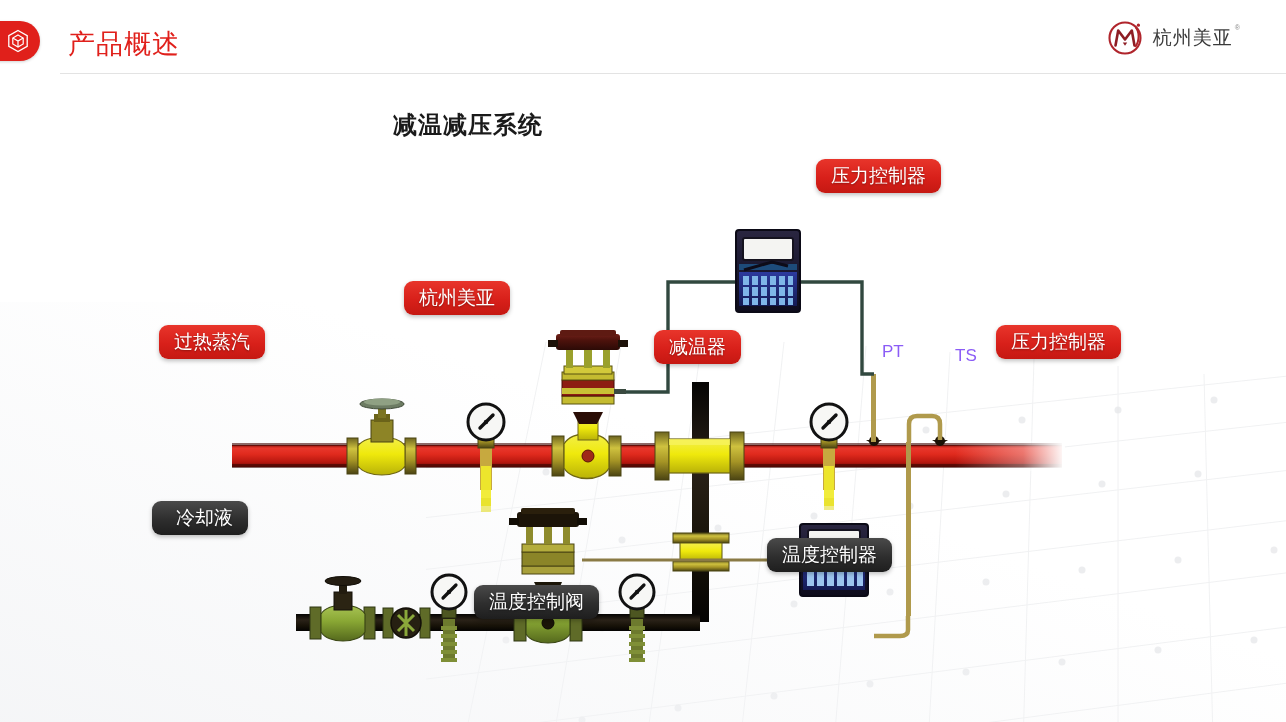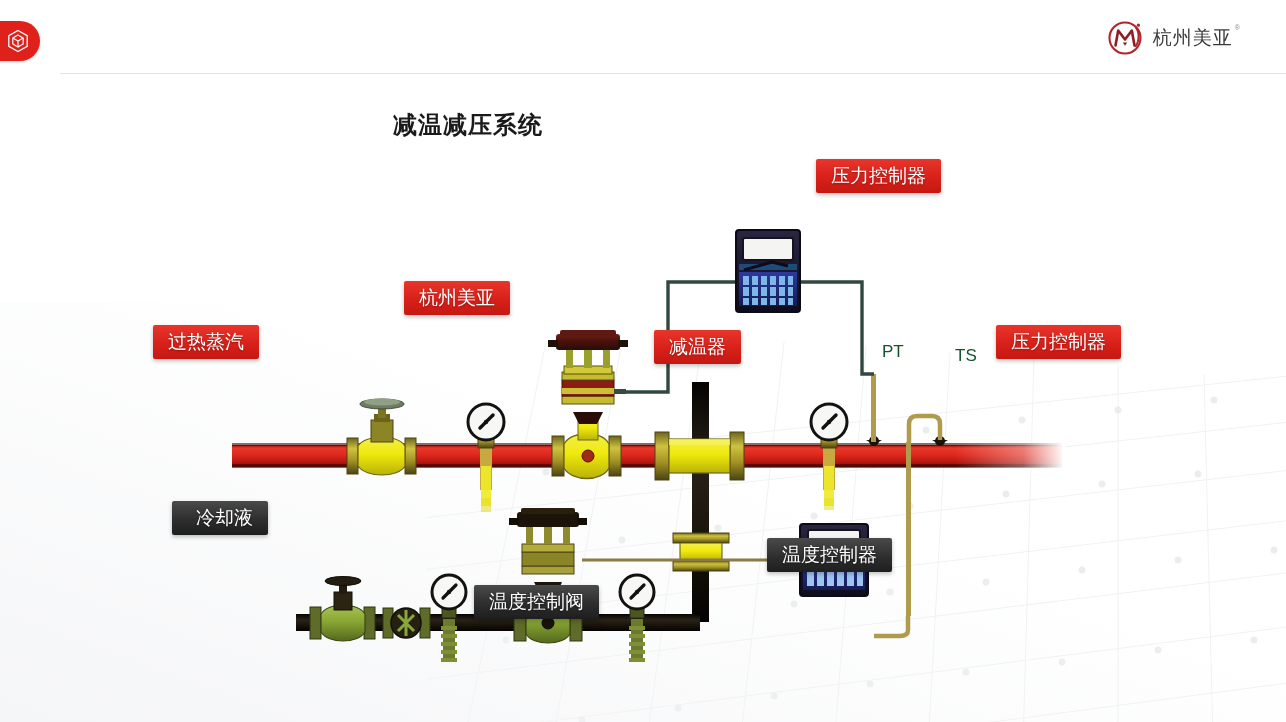--- a/index.html
+++ b/index.html
@@ -77,40 +77,40 @@
     font-family: "DejaVu Sans", "Liberation Sans", sans-serif;
     letter-spacing: 1px;
   }
 
   
   .pill {
     position: absolute;
     display: flex; align-items: center; justify-content: center;
     color: #ffffff;
     font-size: 19px;
-    border-radius: 2px;
+    border-radius: 9px;
     padding: 0 15px;
     height: 34px;
     white-space: nowrap;
     font-family: "DejaVu Sans", "Liberation Sans", sans-serif;
     box-shadow: 0 2px 4px rgba(0,0,0,.25);
     z-index: 40;
   }
   .pill.red {
     background: linear-gradient(180deg,#e8352b 0%, #d8201a 55%, #c51812 100%);
     text-shadow: 0 1px 2px rgba(0,0,0,.35);
   }
   .pill.dark {
     background: linear-gradient(180deg,#4a4a4a 0%, #2e2e2e 55%, #1e1e1e 100%);
     text-shadow: 0 1px 2px rgba(0,0,0,.5);
   }
 
   .tagtext {
     position: absolute;
-    font-size: 17px; color: #14532d;
+    font-size: 17px; color: #8b5cf6;
     font-family: "Liberation Sans", sans-serif;
     z-index: 40;
   }
 
   svg.art { position:absolute; left:0; top:0; width:1286px; height:648px; overflow:visible; }
 </style>
 </head>
 <body>
 
 <div id="page">
@@ -176,20 +176,21 @@
   <div class="bg-sheen"></div>
 
   <div class="header">
     <div class="hdr-badge">
       <svg width="22" height="24" viewBox="0 0 22 24">
         <polygon points="11,1.5 20.2,6.75 20.2,17.25 11,22.5 1.8,17.25 1.8,6.75" fill="none" stroke="#ffffff" stroke-width="1.3"></polygon>
         <polygon points="11,6 16.2,9 16.2,15 11,18 5.8,15 5.8,9" fill="none" stroke="#ffffff" stroke-width="1.2"></polygon>
         <path d="M5.8 9 L11 12 L16.2 9 M11 12 L11 18" fill="none" stroke="#ffffff" stroke-width="1.2"></path>
       </svg>
     </div>
+    <div class="hdr-title">产品概述</div>
     <div class="header-rule"></div>
 
     <div class="brand">
       <svg class="brand-mark" viewBox="0 0 40 40">
         <circle cx="20" cy="20" r="15.5" fill="none" stroke="#b0252c" stroke-width="2.1"></circle>
         <path d="M10.5 27.5 L13.2 12.5 L20 21.5 L26.8 12.5 L29.5 27.5" fill="none" stroke="#8e1d24" stroke-width="2.6" stroke-linejoin="round" stroke-linecap="round"></path>
         <path d="M17.8 24.4 L20 27.8 L22.2 24.4 Z" fill="#8e1d24"></path>
         <path d="M30.5 9.2 C34.5 13.6 34.8 22.8 30.2 28.8" fill="none" stroke="#b0252c" stroke-width="2"></path>
         <circle cx="33.4" cy="7.2" r="1.6" fill="#b0252c"></circle>
       </svg>
@@ -471,31 +472,31 @@
             <rect x="629" y="576" width="16" height="4"></rect>
           <rect x="629" y="584" width="16" height="4"></rect>
         </g>
         <rect x="630" y="528" width="14" height="16" fill="#4d5621" stroke="#262d0d" stroke-width="1"></rect>
         <circle cx="637" cy="518" r="17" fill="#f7f7f5" stroke="#121212" stroke-width="3"></circle>
         <path d="M631 524 L644 511" stroke="#111" stroke-width="3.2" stroke-linecap="round"></path>
         <circle cx="637" cy="518" r="2.2" fill="#111"></circle>
       </g>
     </svg>
 
-    <div class="pill red" style="left:153px; top:251px;text-align:right;">过热蒸汽</div>
+    <div class="pill red" style="left:159px; top:251px;text-align:right;">过热蒸汽</div>
 
     <div class="pill red" style="left:404px; top:207px;">杭州美亚</div>
 
     <div class="pill red" style="left:816px; top:85px;">压力控制器</div>
 
     <div class="pill red" style="left:654px; top:256px;">减温器</div>
 
     <div class="pill red" style="left:996px; top:251px;">压力控制器</div>
 
-    <div class="pill dark" style="left:172px; top:427px;padding-left:24px;">冷却液</div>
+    <div class="pill dark" style="left:152px; top:427px;padding-left:24px;">冷却液</div>
 
     <div class="pill dark" style="left:474px; top:511px;">温度控制阀</div>
 
     <div class="pill dark" style="left:767px; top:464px;">温度控制器</div>
 
     <div class="tagtext" style="left:882px; top:268px;">PT</div>
     <div class="tagtext" style="left:955px; top:272px;">TS</div>
 
   </div>
 </div>

